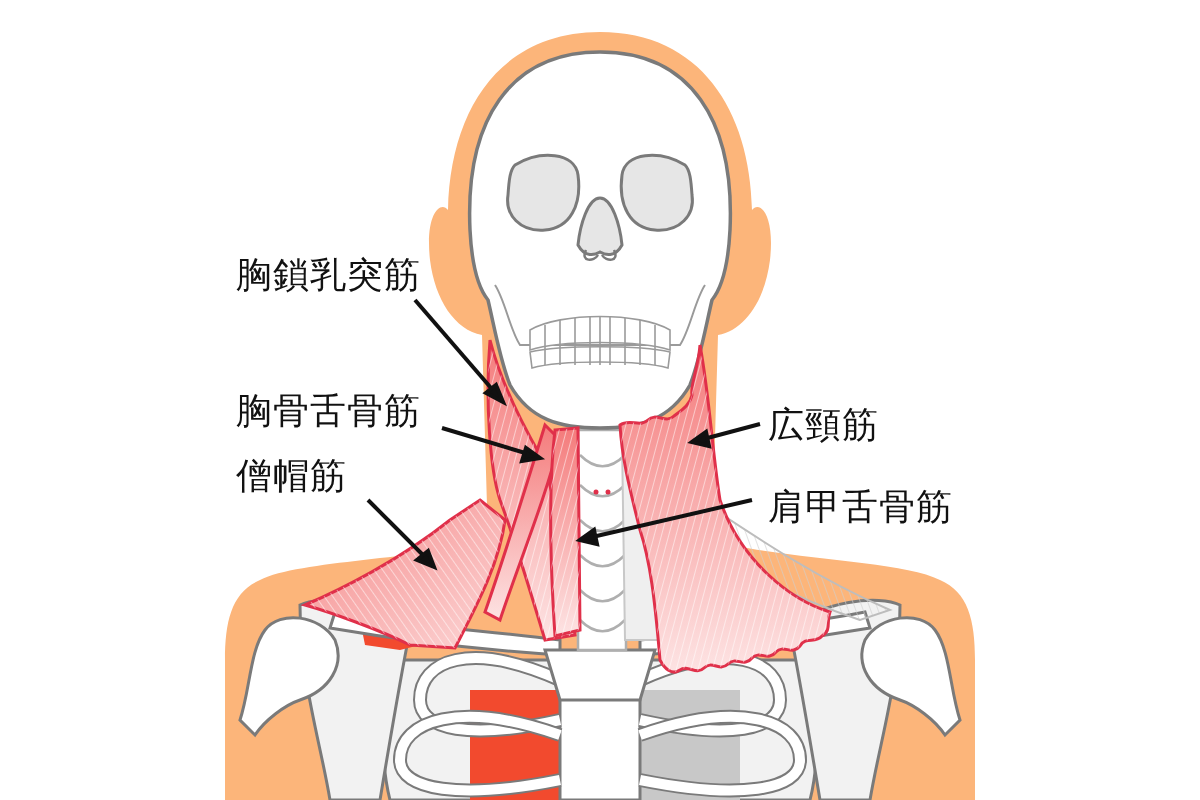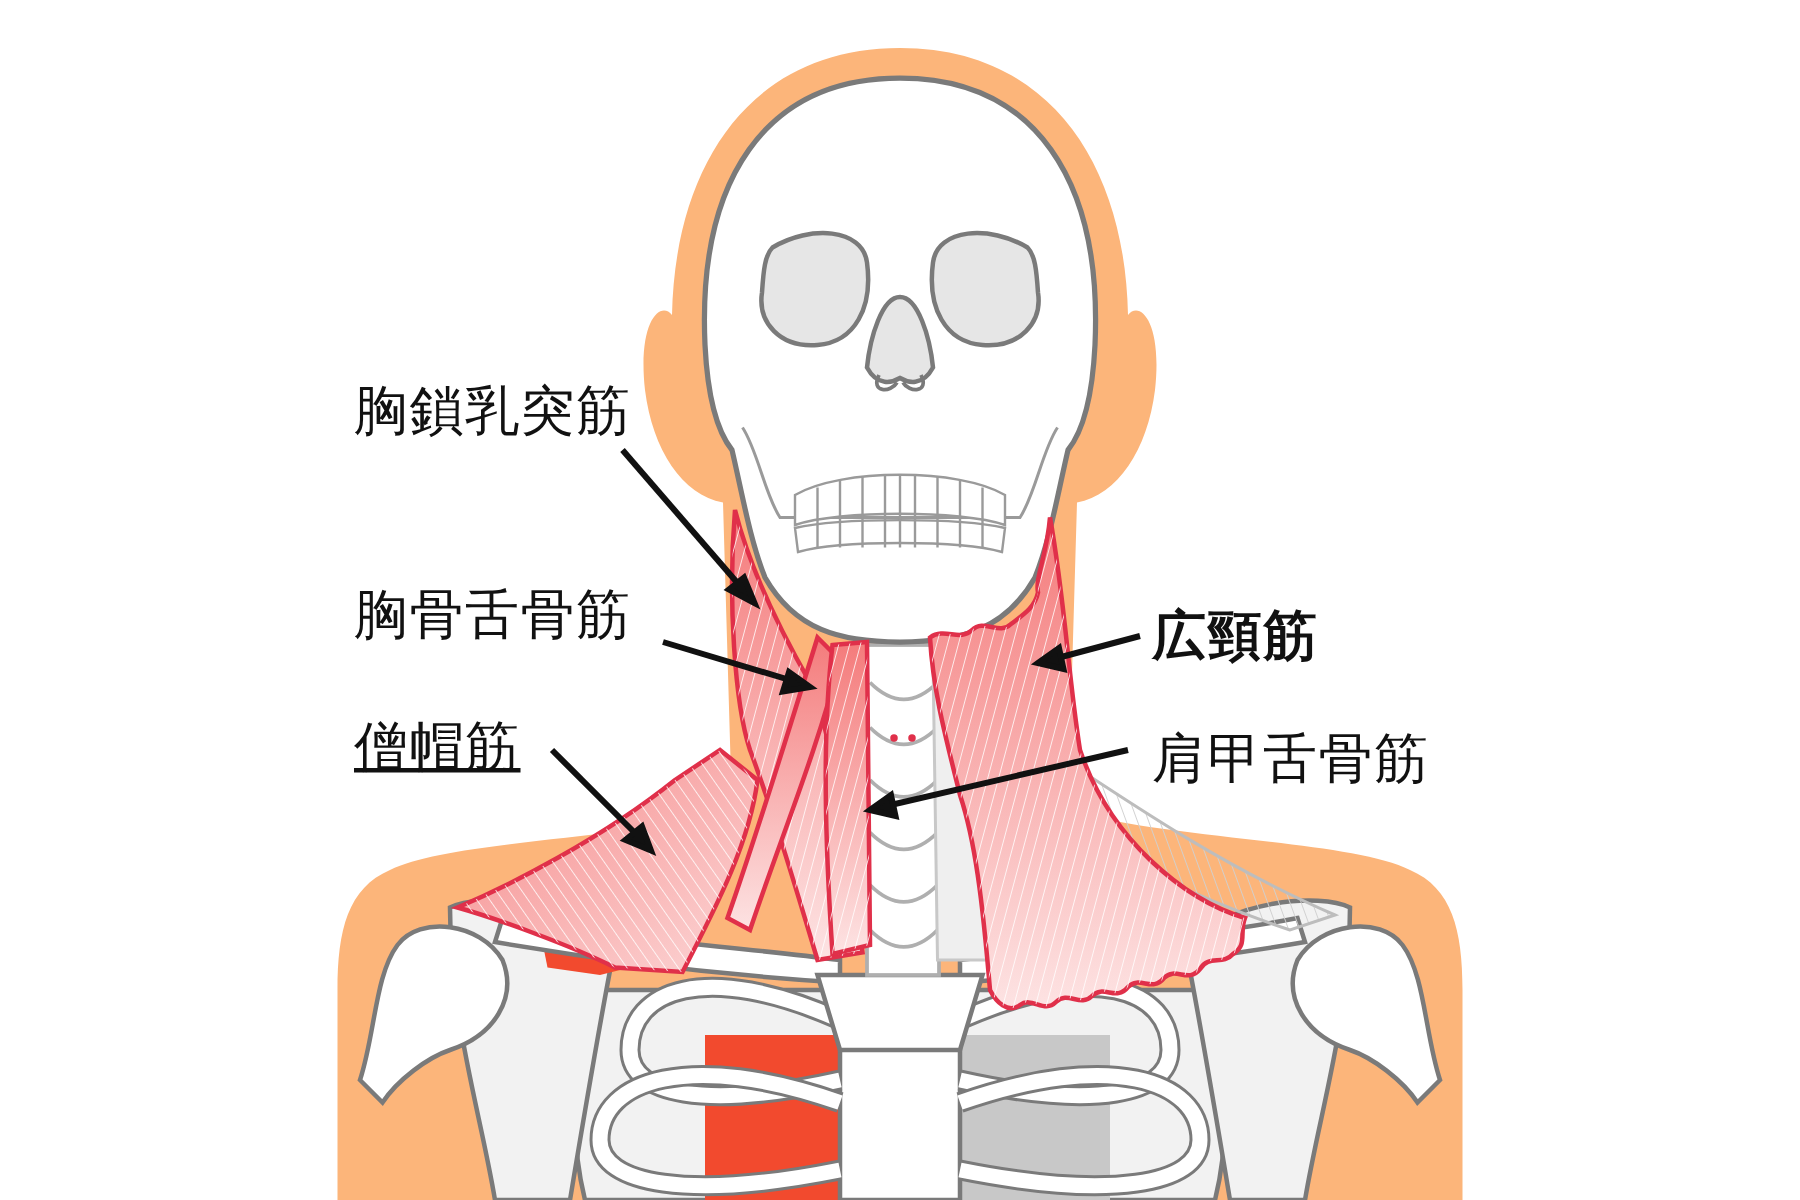--- a/index.html
+++ b/index.html
@@ -131,16 +131,16 @@
     <polygon points="434,567 417,560 428,551"></polygon>
     <line x1="760" y1="424" x2="700" y2="440"></line>
     <polygon points="692,442 706,432 709,446"></polygon>
     <line x1="752" y1="500" x2="588" y2="538"></line>
     <polygon points="580,540 594,530 597,544"></polygon>
   </g>
 </svg>
 
 <div class="label" style="left:236px;top:257px;">胸鎖乳突筋</div>
 <div class="label" style="left:236px;top:393px;">胸骨舌骨筋</div>
-<div class="label" style="left:236px;top:481px;text-decoration:underline;">僧帽筋</div>
-<div class="label" style="left:768px;top:407px;font-weight:bold;">広頸筋</div>
+<div class="label" style="left:236px;top:458px;">僧帽筋</div>
+<div class="label" style="left:768px;top:407px;">広頸筋</div>
 <div class="label" style="left:768px;top:489px;">肩甲舌骨筋</div>
 </div>
 
 </body></html>

